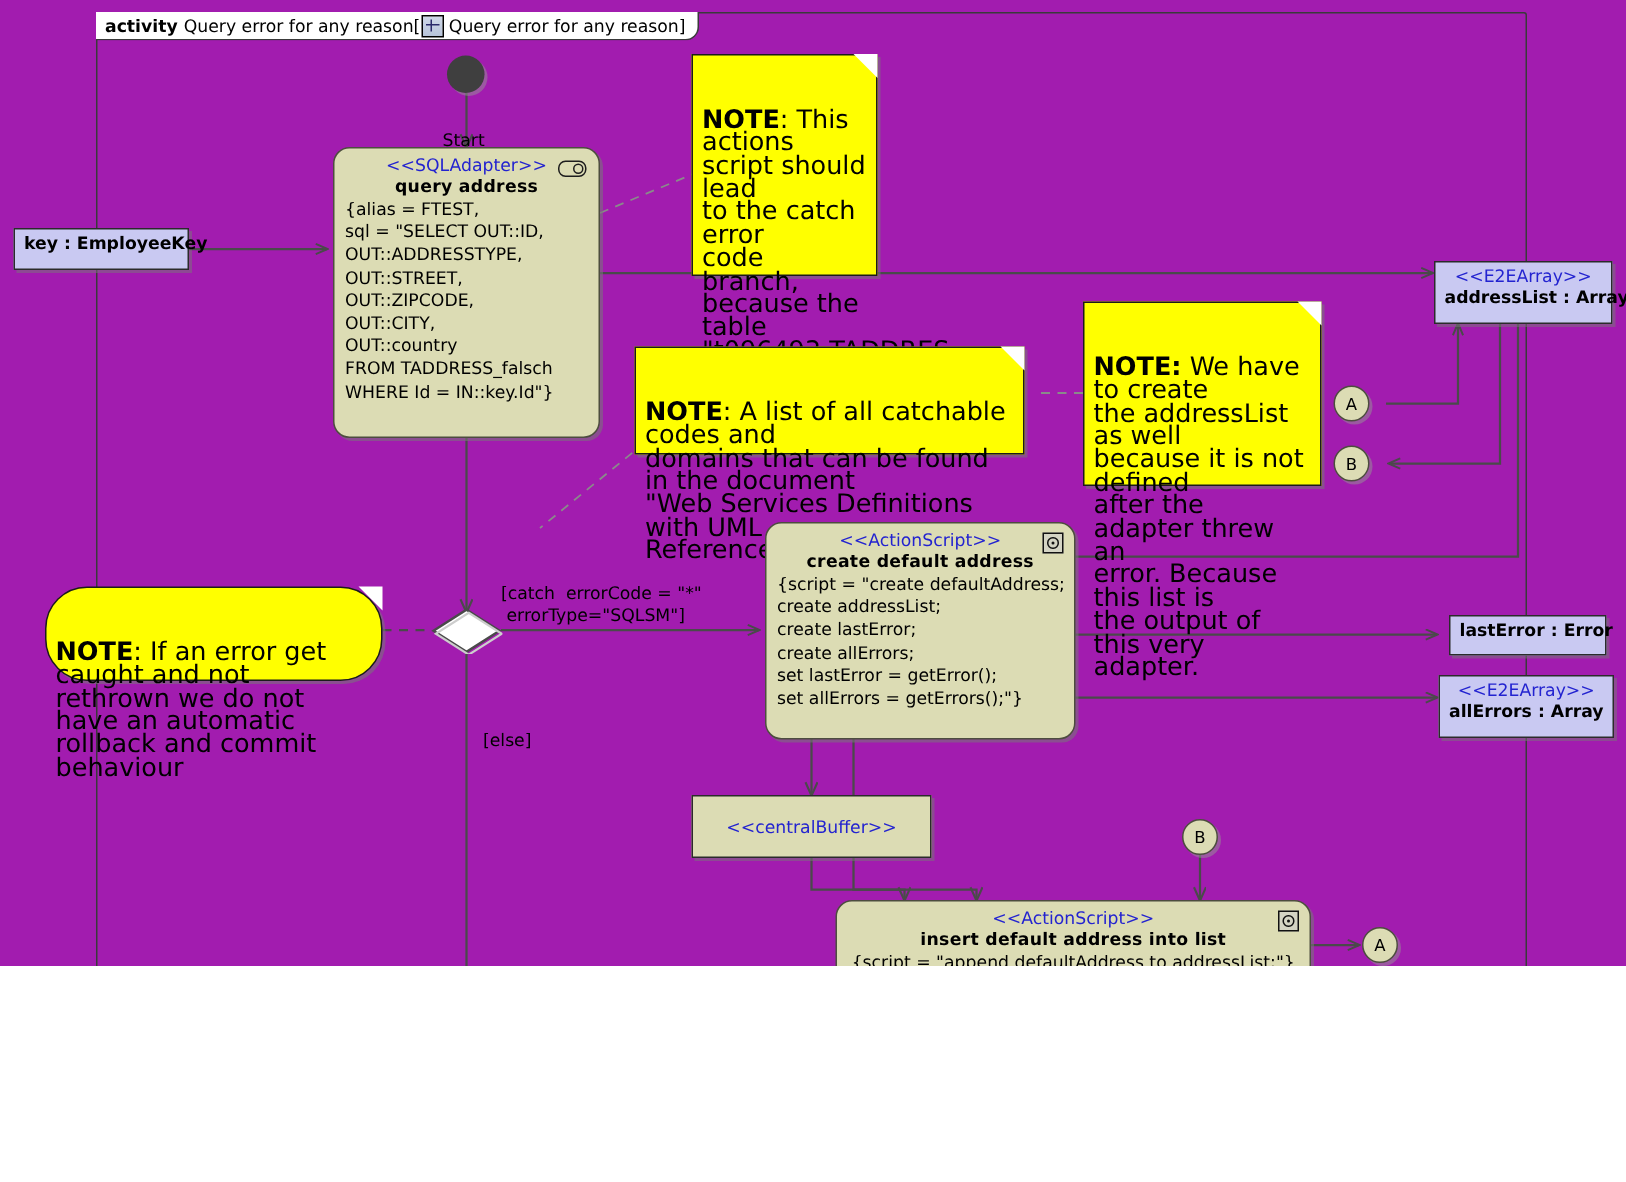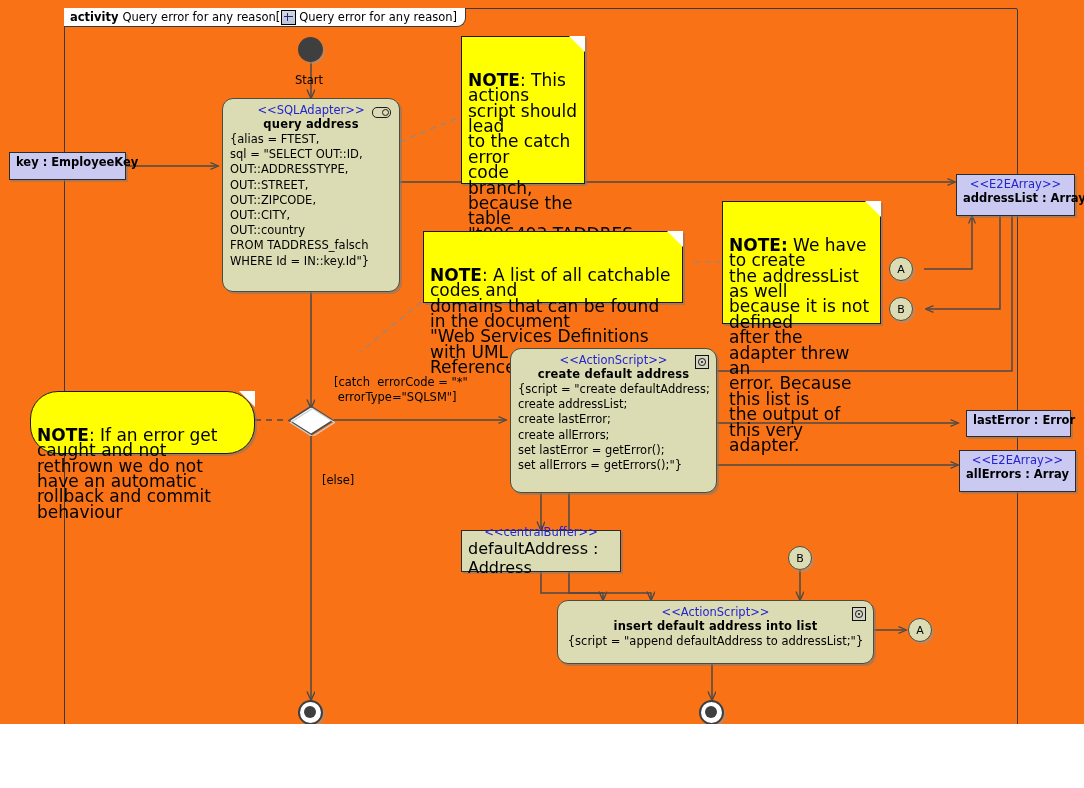--- a/index.html
+++ b/index.html
@@ -6,22 +6,22 @@
     margin: 0;
     padding: 0;
     background: #ffffff;
   }
   body {
     font-family: "DejaVu Sans", "Liberation Sans", sans-serif;
   }
   #canvas {
     position: relative;
     width: 1084px;
-    height: 724px;
-    background: #f97316;
+    height: 644px;
+    background: #a21caf;
     overflow: hidden;
   }
   .abs { position: absolute; }
 
   
   #activity-frame {
     left: 64px; top: 8px;
     width: 954px; height: 768px;
     border: 1px solid #3a3a3a;
     border-radius: 2px;
@@ -217,20 +217,21 @@
   
   .diamond {
     width: 47px; height: 30px;
   }
 
   .label {
     font-size: 11.5px;
     color: #000;
     white-space: pre;
     line-height: 14.5px;
+    margin-top: 13px;
   }
 
   svg.edges {
     position:absolute; left:0; top:0;
     width:1084px; height:788px;
     pointer-events:none;
   }
 </style>
 </head>
 <body>
@@ -393,21 +394,20 @@
     <div class="oname">lastError : Error</div>
   </div>
 
   <div class="abs objnode" style="left:959px; top:450px; width:117px; height:42px;">
     <div class="stereo">&lt;&lt;E2EArray&gt;&gt;</div>
     <div class="oname">allErrors : Array</div>
   </div>
 
   <div class="abs buffernode" style="left:461px; top:530px; width:160px; height:42px;align-items:center;">
     <div class="stereo">&lt;&lt;centralBuffer&gt;&gt;</div>
-    <div class="oname">defaultAddress : Address</div>
   </div>
 
   <div class="abs action" style="left:557px; top:600px; width:317px; height:64px;">
     <div class="ic-script"></div>
     <div class="stereo">&lt;&lt;ActionScript&gt;&gt;</div>
     <div class="aname">insert default address into list</div>
     <div class="body-lines body-center">{script = "append defaultAddress to addressList;"}</div>
   </div>
 
   <div class="abs conn-node" style="left:889px; top:257px;">

